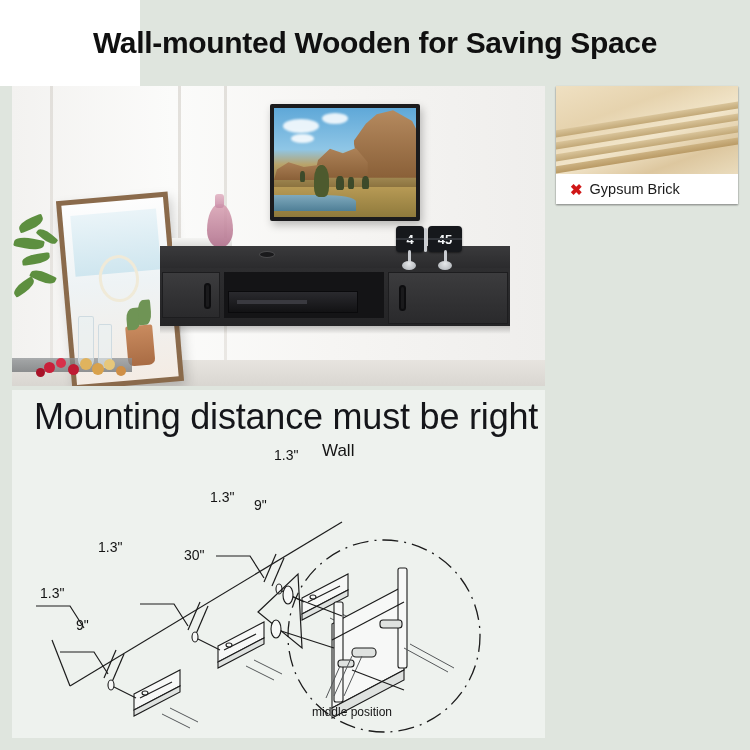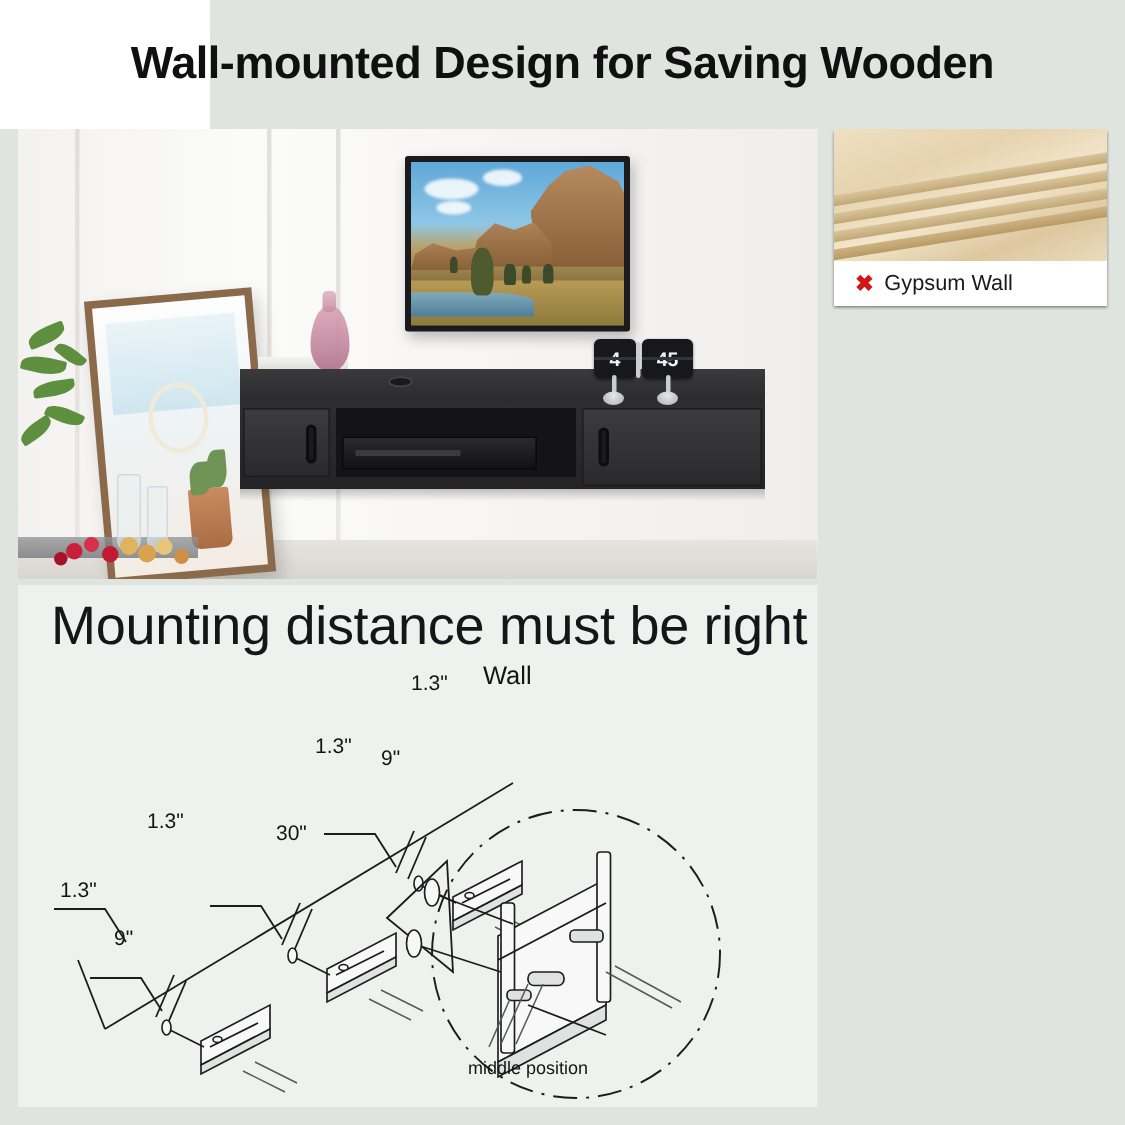--- a/index.html
+++ b/index.html
@@ -274,21 +274,21 @@
     position:absolute; left:-6%; width:112%; height:7px;
     background:linear-gradient(180deg,#d9c49a,#c2a877);
     transform:rotate(-9deg);
   }
 </style>
 </head>
 <body>
 
 <div id="header">
   <div id="header-white-block"></div>
-  <div id="header-title">Wall-mounted Design for Saving Wooden</div>
+  <div id="header-title">Wall-mounted Wooden for Saving Space</div>
 </div>
 
 <div id="photo-panel">
   <div class="wall-bg"></div>
   <div class="wall-panel-line" style="left:38px"></div>
   <div class="wall-panel-line" style="left:166px"></div>
   <div class="wall-panel-line" style="left:212px"></div>
   <div class="baseboard"></div>
 
   <div id="tv">
@@ -551,17 +551,17 @@
 
   <div class="wall-card" style="top:524">
     <div class="wall-thumb tex-gypsum">
       <div class="gyp-edge" style="top:30px"></div>
       <div class="gyp-edge" style="top:42px"></div>
       <div class="gyp-edge" style="top:54px"></div>
       <div class="gyp-edge" style="top:66px;background:linear-gradient(180deg,#cdb383,#b99a65)"></div>
     </div>
     <div class="wall-label">
       <span class="mark-no">✖</span>
-      <span>Gypsum Wall</span>
+      <span>Gypsum Brick</span>
     </div>
   </div>
 
 </div>
 
 </body></html>

